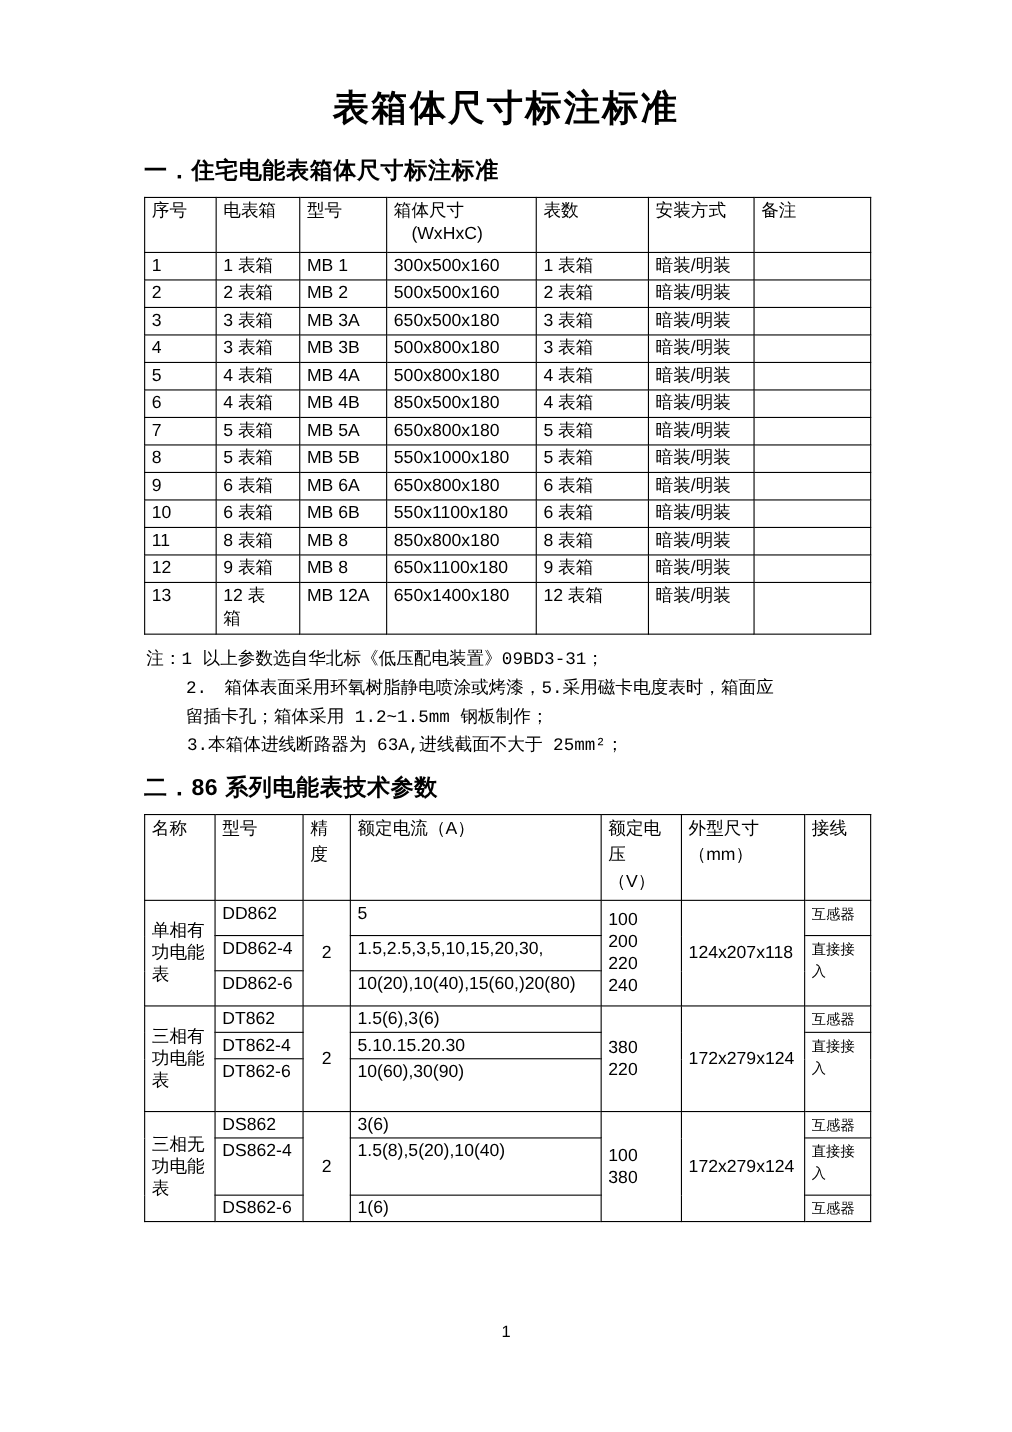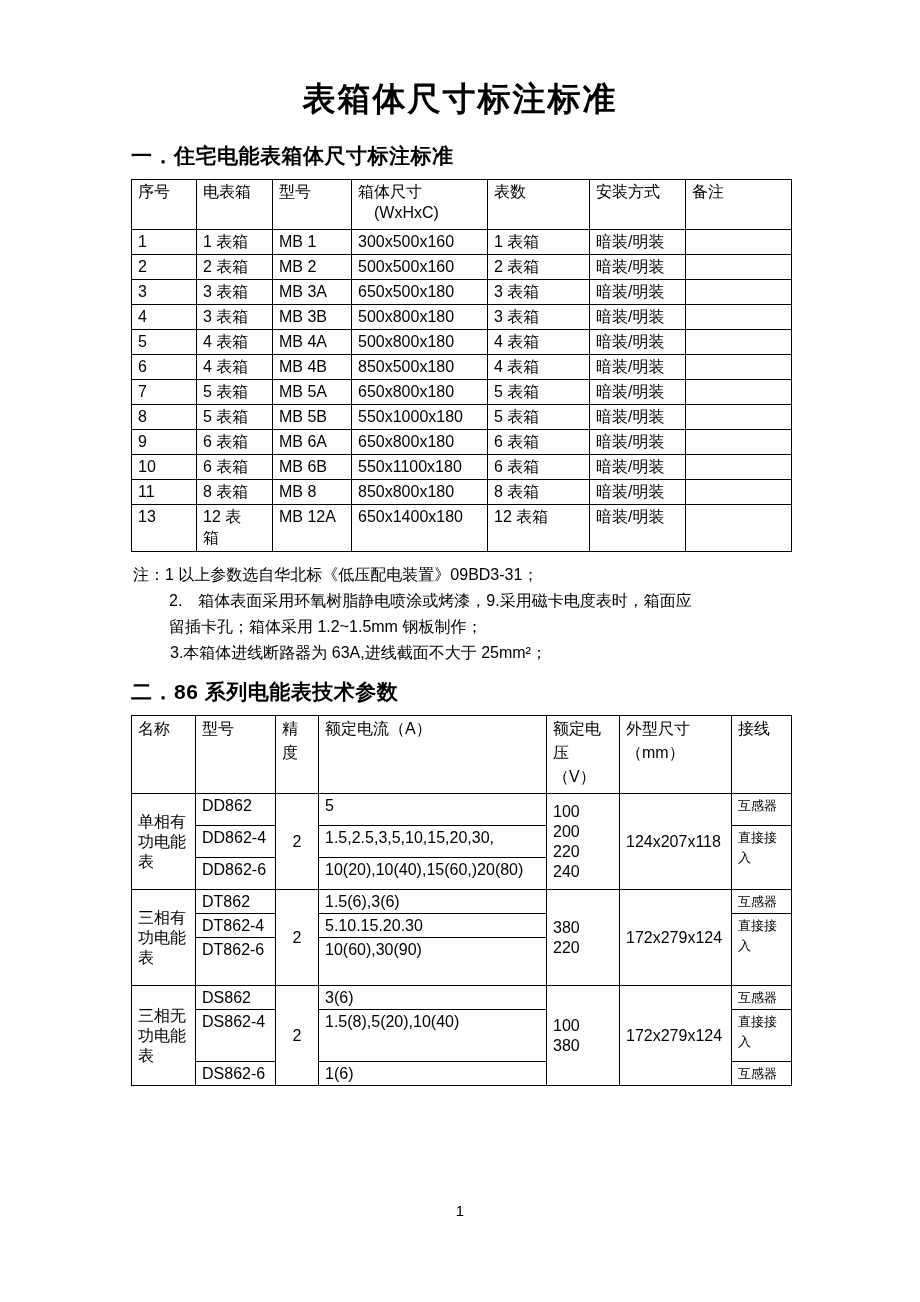--- a/index.html
+++ b/index.html
@@ -66,21 +66,21 @@
   .rh48 { height: 48px; }
   .rh21 { height: 21px; }
   .rh52 { height: 52px; }
   .vmid { vertical-align: middle; }
   .ctr  { text-align: center; }
   .lh26 { line-height: 26px; }
   .breakall { word-break: break-all; }
   .wiring { font-size: 13px; line-height: 17px; }
 
   .notes { margin: 10px 0 0 133px; font-size: 16px; }
-  .note  { line-height: 26px; white-space: pre-line; }
+  .note  { line-height: 26px; white-space: pre-line; font-family: Liberation Mono, monospace; }
   .ml36 { margin-left: 36px; }
   .ml59 { margin-left: 36px; }
   .ml37 { margin-left: 37px; }
 
   .page-number {
     position: absolute;
     top: 1202px; left: 0;
     width: 920px;
     text-align: center;
     font-size: 15px;
@@ -210,36 +210,45 @@
         </tr>
         <tr>
           <td>11</td>
           <td>8 表箱</td>
           <td>MB 8</td>
           <td>850x800x180</td>
           <td>8 表箱</td>
           <td>暗装/明装</td>
           <td></td>
         </tr>
+        <tr>
+          <td>12</td>
+          <td>9 表箱</td>
+          <td>MB 8</td>
+          <td>650x1100x180</td>
+          <td>9 表箱</td>
+          <td>暗装/明装</td>
+          <td></td>
+        </tr>
         <tr class="tall">
           <td>13</td>
           <td>12 表
 箱</td>
           <td>MB 12A</td>
           <td>650x1400x180</td>
           <td>12 表箱</td>
           <td>暗装/明装</td>
           <td></td>
         </tr>
       </tbody>
   </table>
 
   <div class="notes">
     <div class="note">注：1 以上参数选自华北标《低压配电装置》09BD3-31；</div>
-    <div class="note ml36">2.　箱体表面采用环氧树脂静电喷涂或烤漆，9.采用磁卡电度表时，箱面应</div>
+    <div class="note ml36">2.　箱体表面采用环氧树脂静电喷涂或烤漆，5.采用磁卡电度表时，箱面应</div>
     <div class="note ml59">留插卡孔；箱体采用 1.2~1.5mm 钢板制作；</div>
     <div class="note ml37">3.本箱体进线断路器为 63A,进线截面不大于 25mm²；</div>
   </div>
 
   <h2 class="sec-heading second">二．86 系列电能表技术参数</h2>
 
   <table class="t2">
     <colgroup>
       <col style="width:64px">
         <col style="width:80px">

